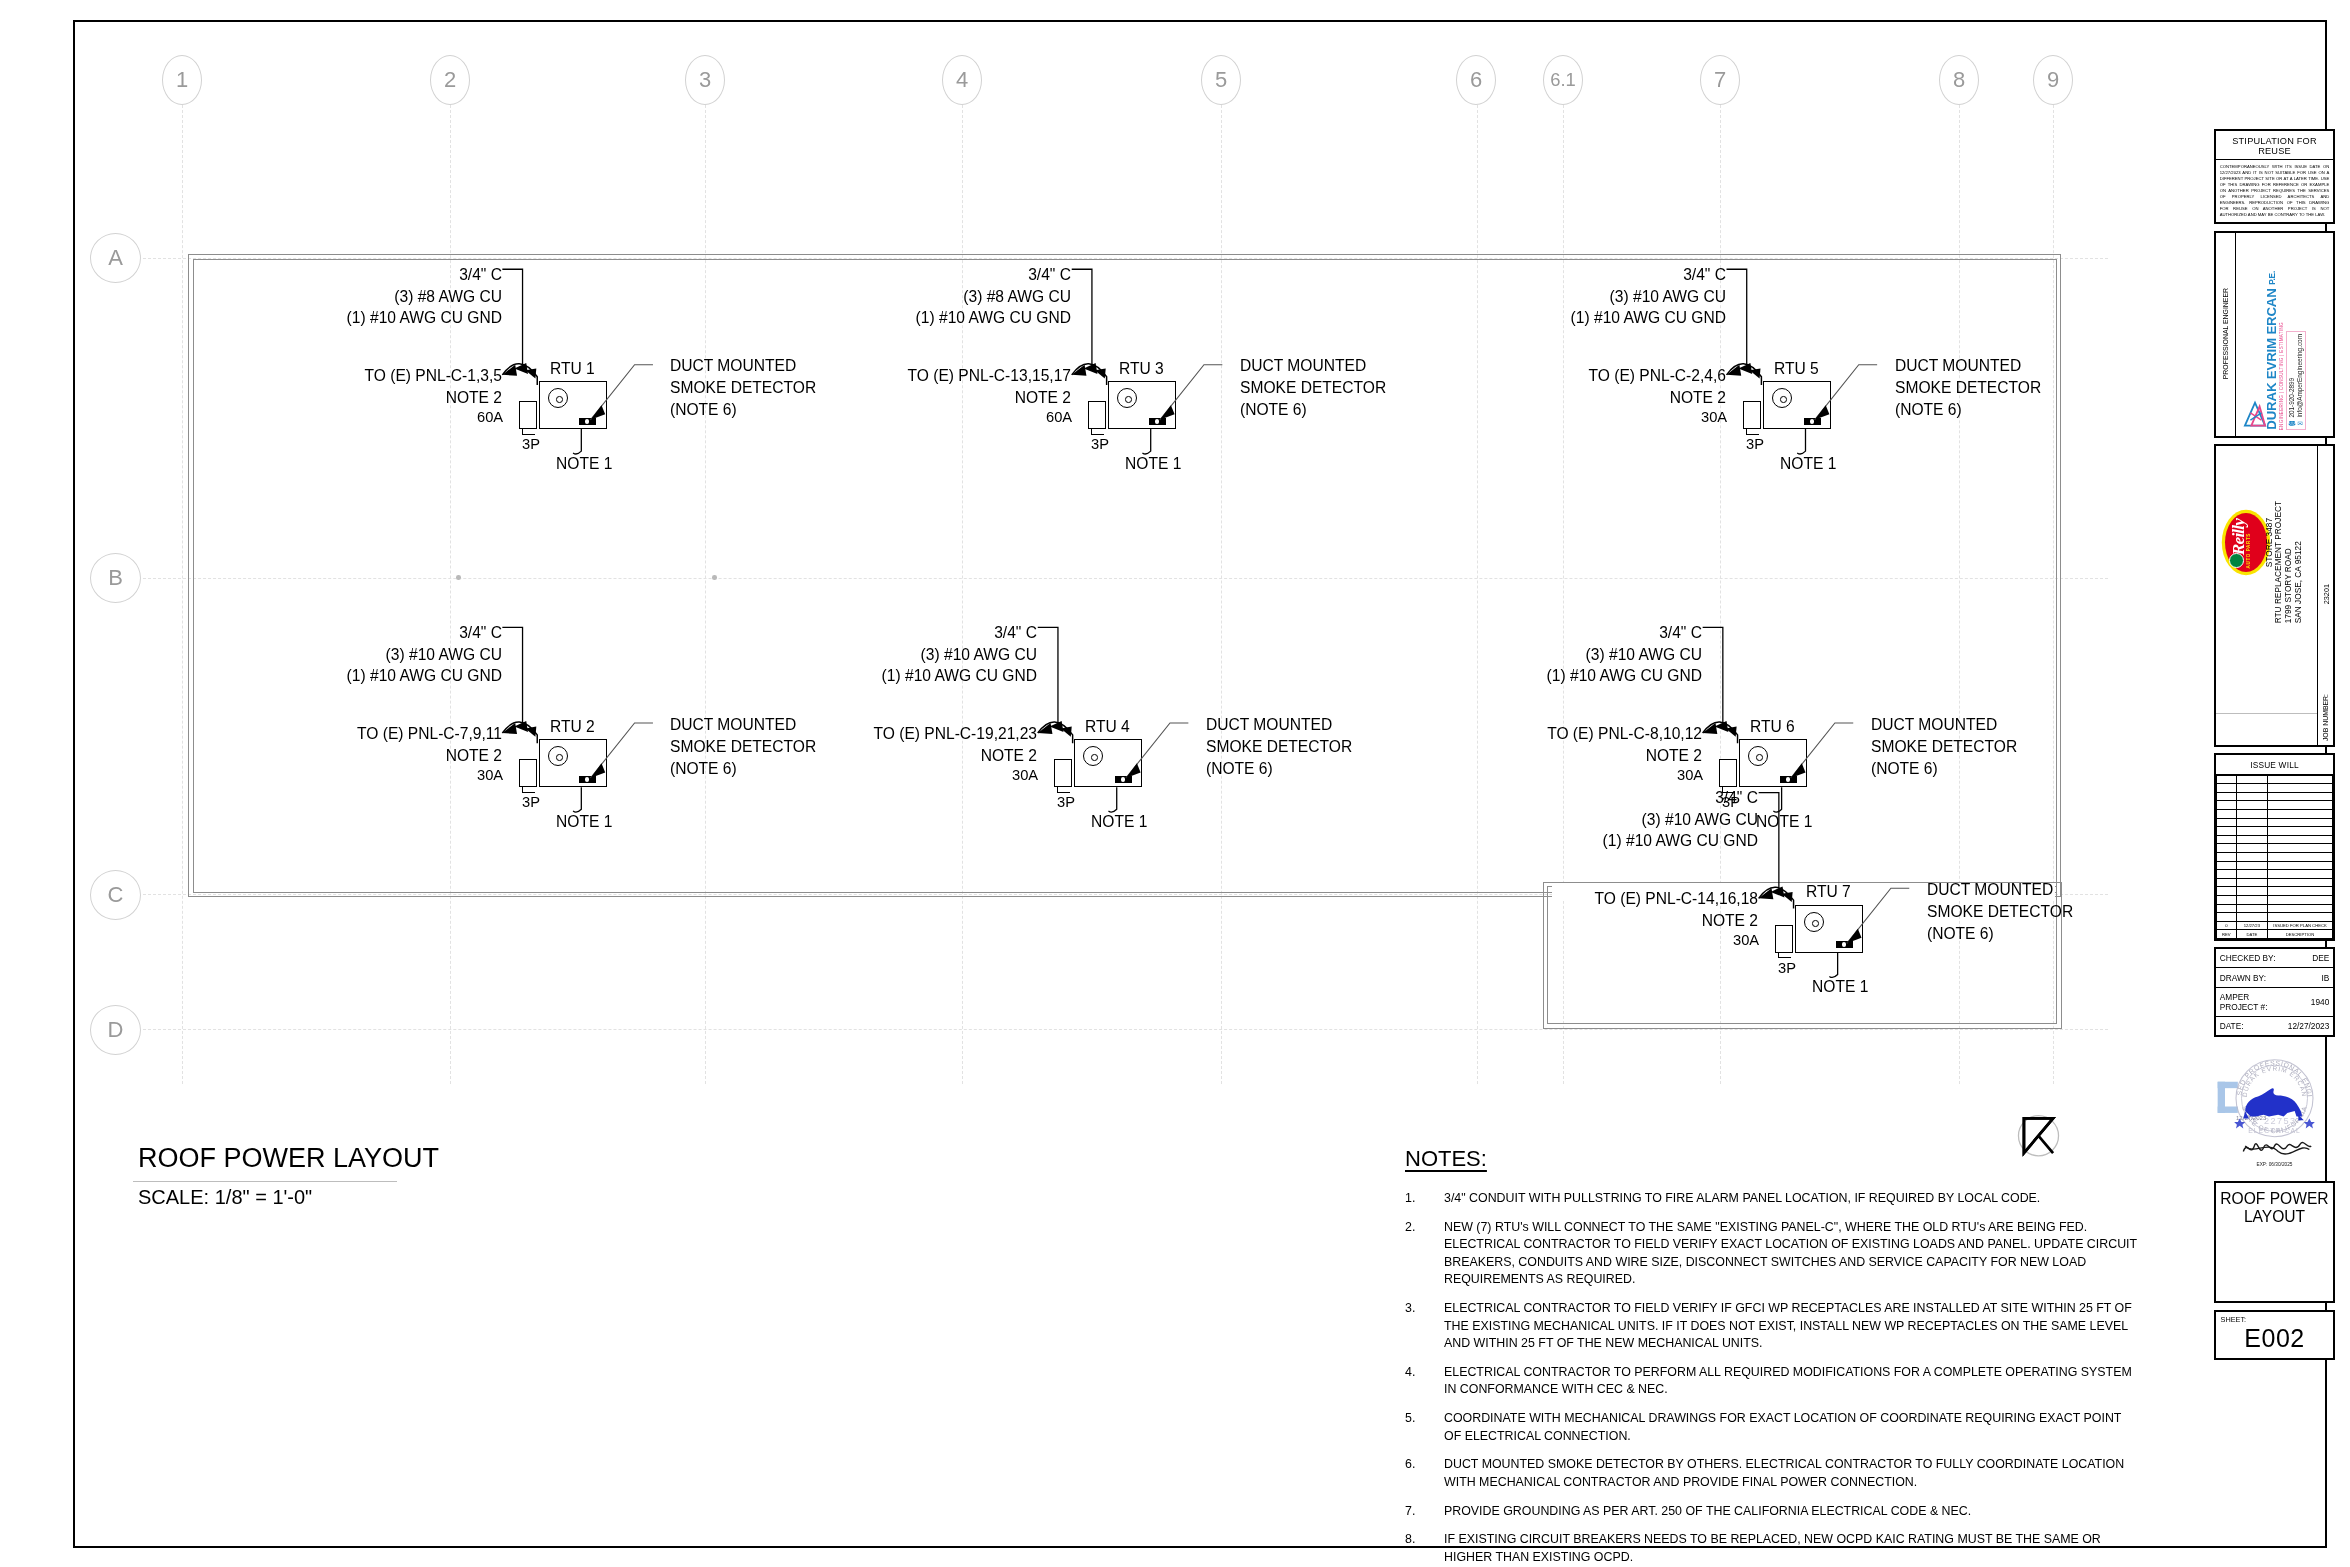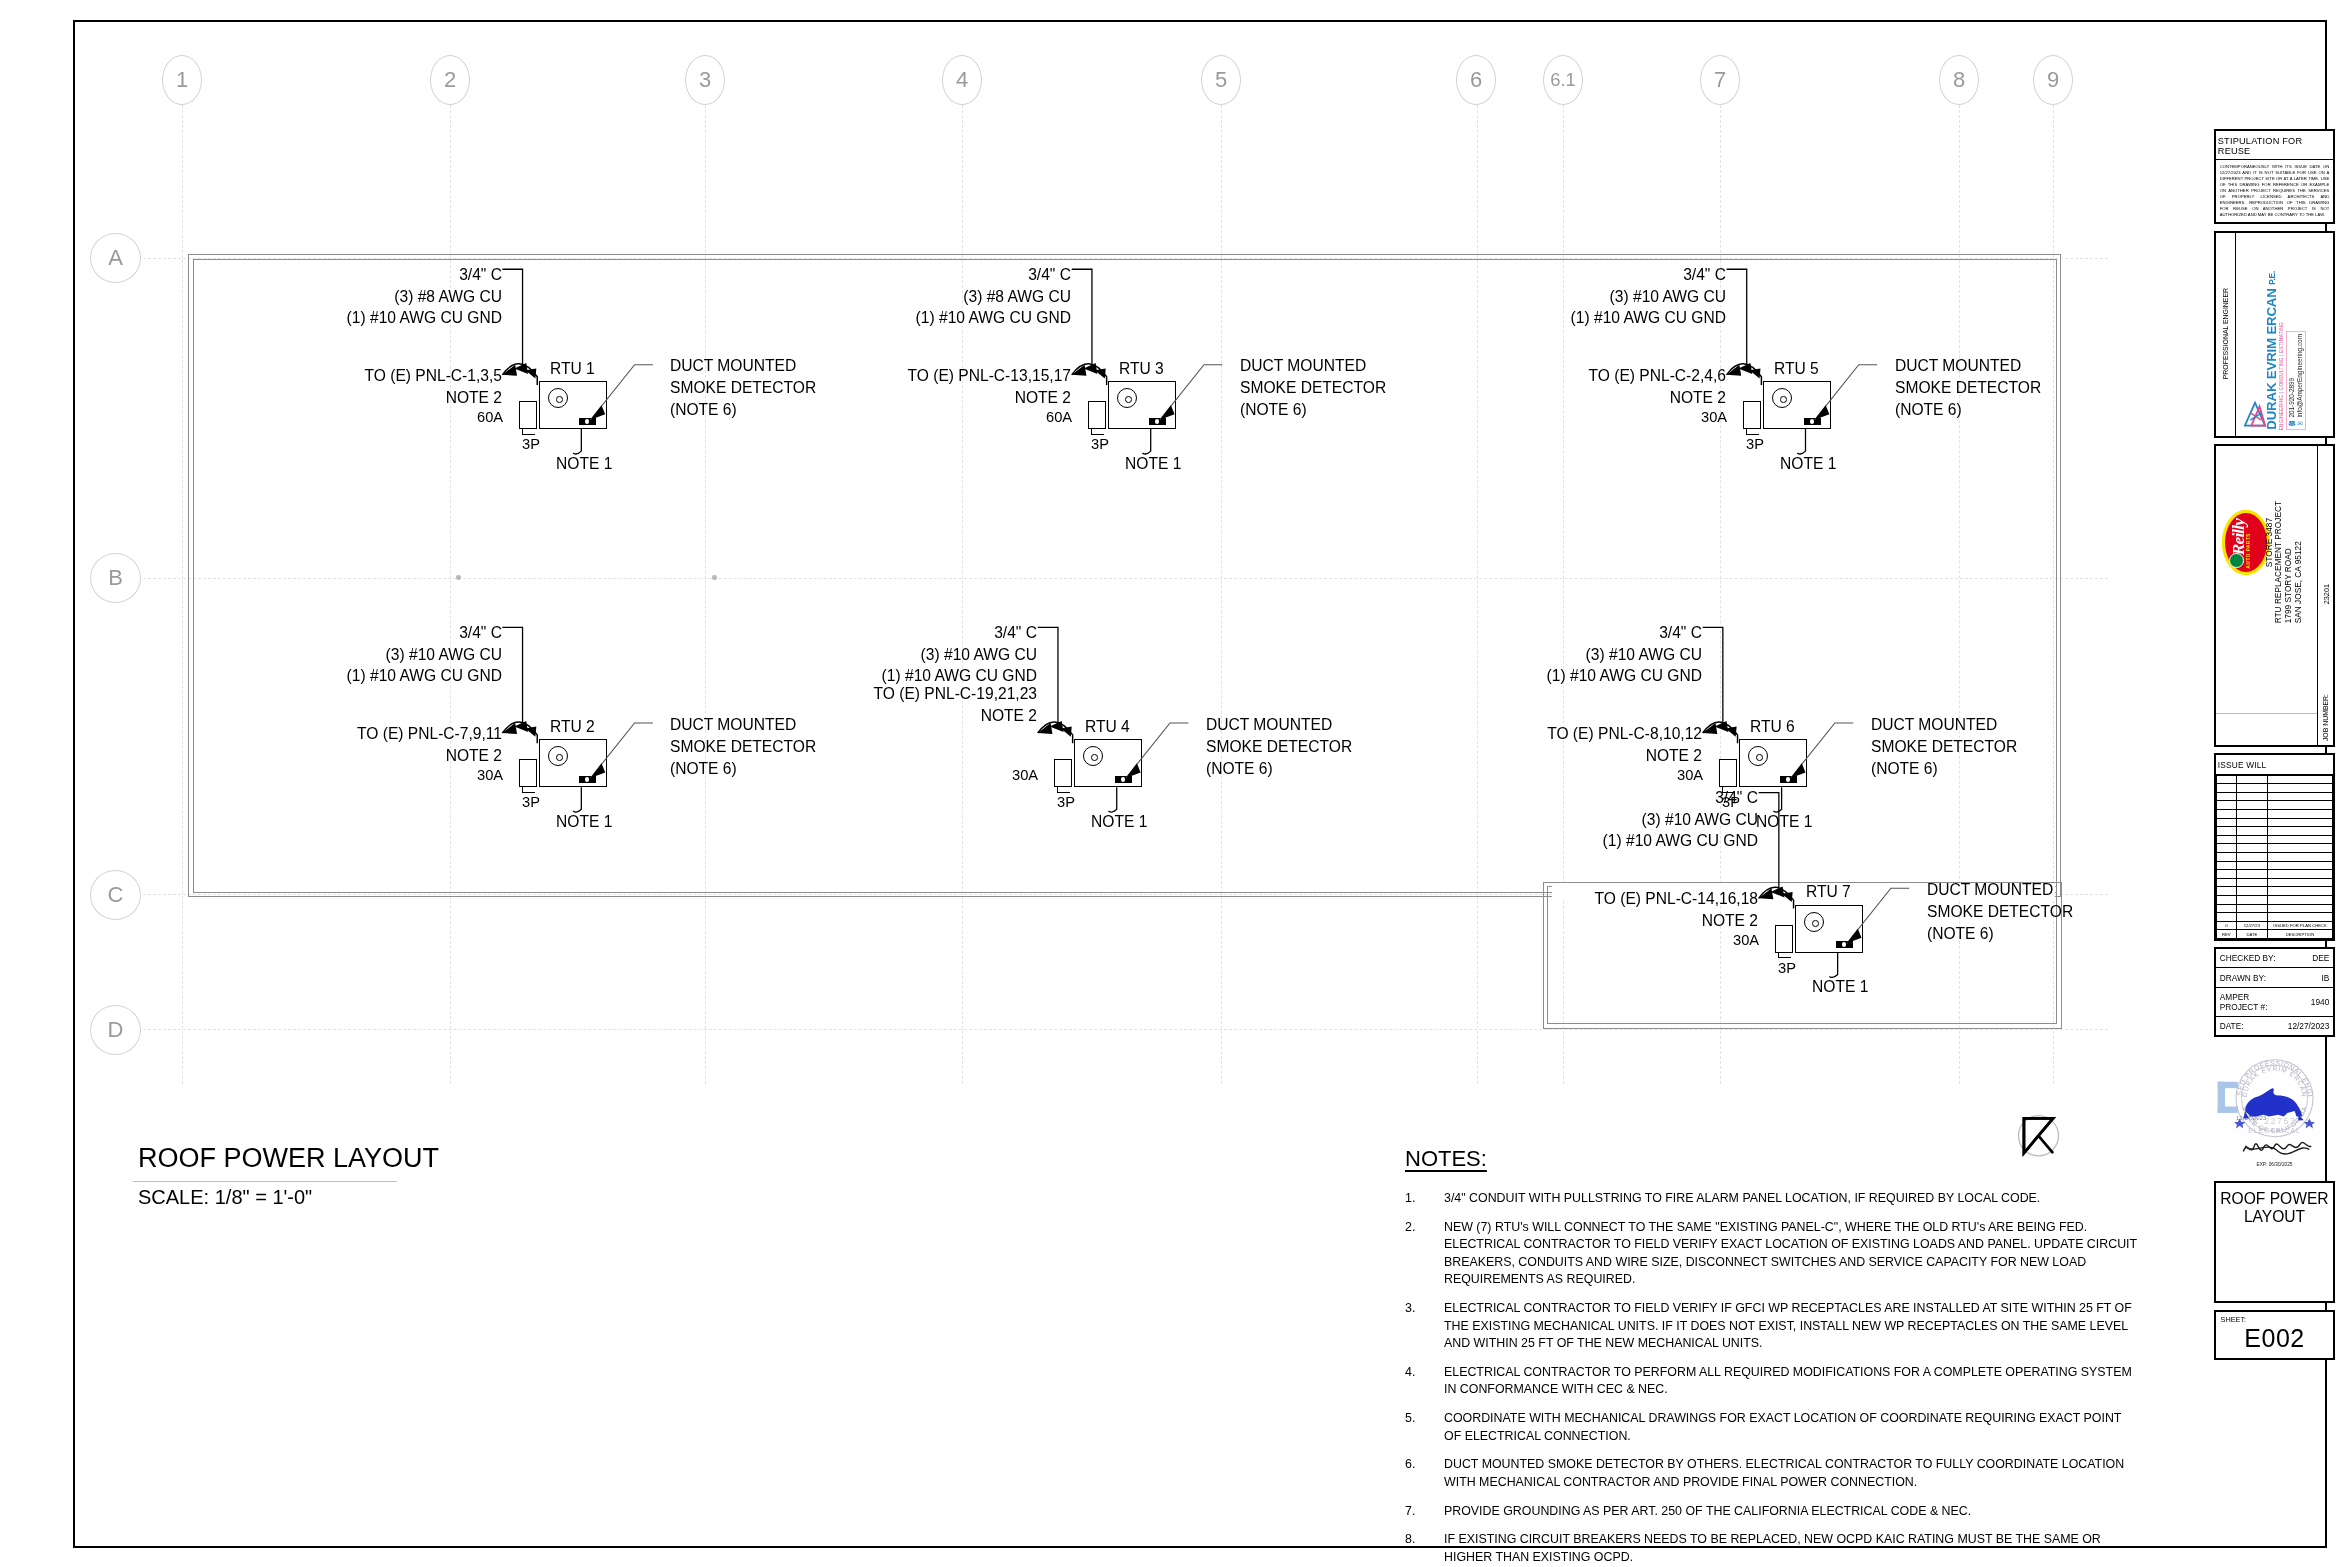--- a/index.html
+++ b/index.html
@@ -174,20 +174,21 @@
   
   #tb { position: absolute; left: 2214px; top: 129px; width: 121px; }
   .tb-panel {
     border: 2.3px solid #000;
     background: #fff;
     margin-bottom: 6.4px;
     position: relative;
   }
   .tb-head {
     font-size: 9.2px;
+    text-align: center;
     padding: 4.6px 1.8px 3.7px;
     border-bottom: 0.9px solid #000;
     letter-spacing: 0.2px;
   }
   .tb-body {
     font-size: 4.2px;
     line-height: 1.42;
     padding: 3.7px 3.7px 4.6px;
     text-align: justify;
   }
@@ -523,21 +524,21 @@
       <div class="note1" style="left:556px; top:813px;">NOTE 1</div>
     </div>
       <div class="rtu-group" style="left: 0px; top: 0px;">
 
       <div class="cond-spec" style="left:670px; top:622px; width:367px;">
         <div>3/4" C</div>
         <div>(3) #10 AWG CU</div>
         <div>(1) #10 AWG CU GND</div>
       </div>
 
-      <div class="panel-spec" style="left:670px; top:683px; width:367px;">
+      <div class="panel-spec" style="left:670px; top:723px; width:367px;">
         <div>TO (E) PNL-C-19,21,23</div>
         <div>NOTE 2</div>
       </div>
 
       <svg class="leader" style="left:0; top:0; width:2351px; height:1568px;" viewBox="0 0 2560 1707" width="2351" height="1568">
         <path d="M 1130 683 L 1152 683 L 1152 787" fill="none" stroke="#000" stroke-width="1.4"></path>
         <path d="M 1130 798 Q 1148 773 1168 800 L 1168 809" fill="none" stroke="#000" stroke-width="1.6"></path>
         <polygon points="1130,798 1144,787 1146,799" fill="#000"></polygon>
         <polygon points="1143,791 1156,785 1158,797" fill="#000"></polygon>
         <polygon points="1155,793 1167,791 1166,802" fill="#000"></polygon>

